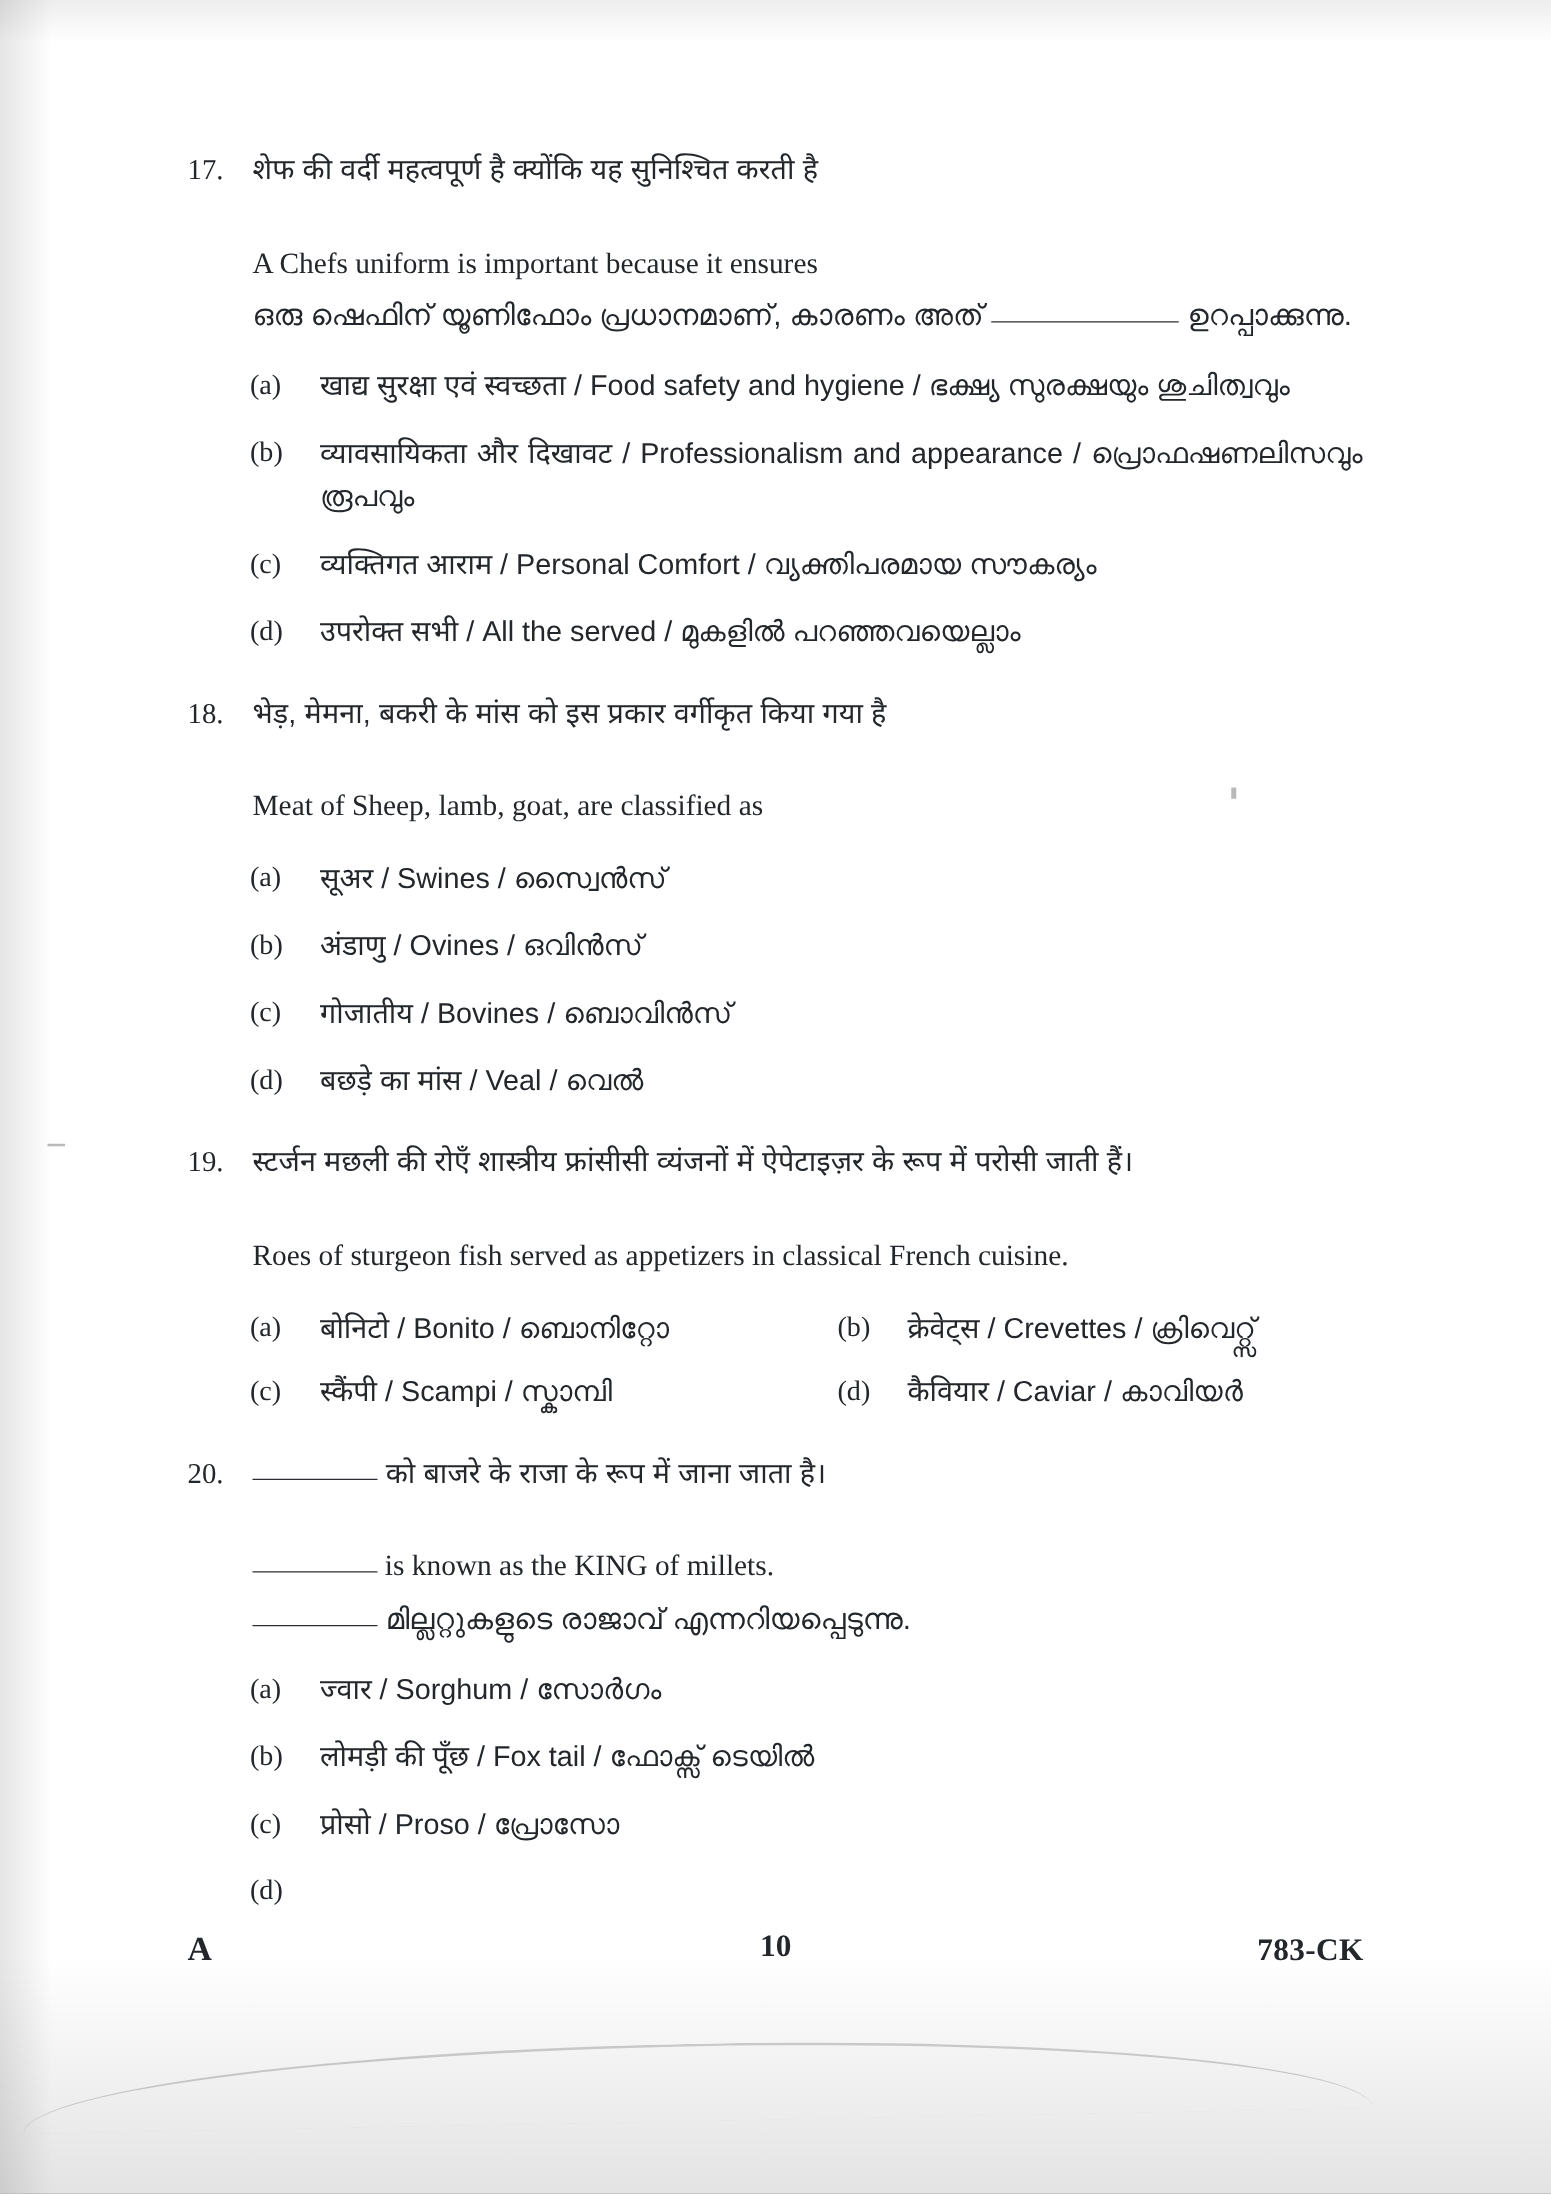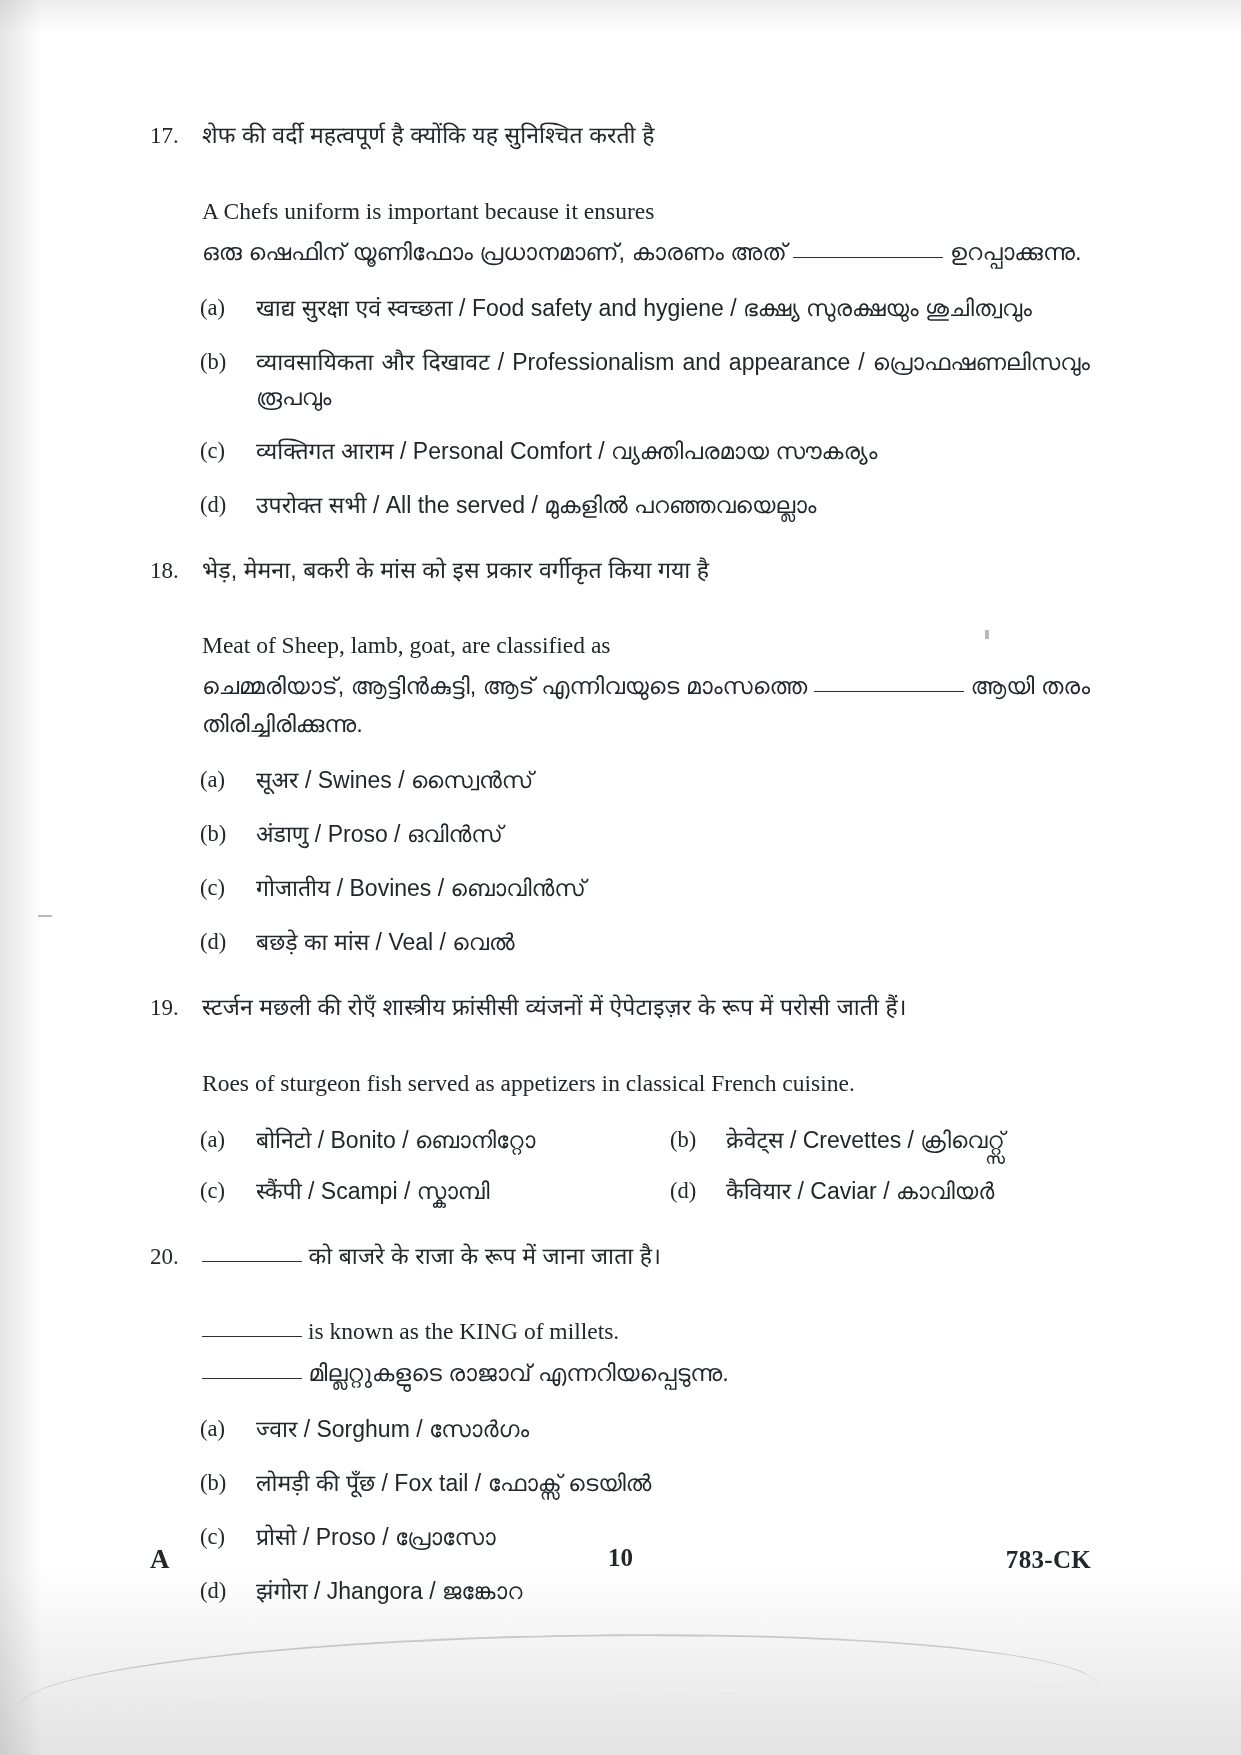--- a/index.html
+++ b/index.html
@@ -227,35 +227,30 @@
         </div>
       </div>
     </div>
 
     <div class="q-block">
       <div class="q-head">
         <div class="q-num">18.</div>
         <div class="q-body">
           <div class="line-hi">भेड़, मेमना, बकरी के मांस को इस प्रकार वर्गीकृत किया गया है</div>
           <div class="line-en">Meat of Sheep, lamb, goat, are classified as</div>
-          <div class="line-ml justify-ml">
-            <span>ചെമ്മരിയാട്, ആട്ടിൻകുട്ടി, ആട് എന്നിവയുടെ മാംസത്തെ</span>
-            <span class="blank blank-lg"></span>
-            <span>ആയി തരം തിരിച്ചിരിക്കുന്നു.</span>
-          </div>
         </div>
       </div>
       <div class="options">
         <div class="opt">
           <div class="opt-label">(a)</div>
           <div class="opt-text">सूअर / Swines / സ്വൈൻസ്</div>
         </div>
         <div class="opt">
           <div class="opt-label">(b)</div>
-          <div class="opt-text">अंडाणु / Proso / ഒവിൻസ്</div>
+          <div class="opt-text">अंडाणु / Ovines / ഒവിൻസ്</div>
         </div>
         <div class="opt">
           <div class="opt-label">(c)</div>
           <div class="opt-text">गोजातीय / Bovines / ബൊവിൻസ്</div>
         </div>
         <div class="opt">
           <div class="opt-label">(d)</div>
           <div class="opt-text">बछड़े का मांस / Veal / വെൽ</div>
         </div>
       </div>
@@ -319,21 +314,20 @@
         <div class="opt">
           <div class="opt-label">(b)</div>
           <div class="opt-text">लोमड़ी की पूँछ / Fox tail / ഫോക്സ് ടെയിൽ</div>
         </div>
         <div class="opt">
           <div class="opt-label">(c)</div>
           <div class="opt-text">प्रोसो / Proso / പ്രോസോ</div>
         </div>
         <div class="opt">
           <div class="opt-label">(d)</div>
-          <div class="opt-text">झंगोरा / Jhangora / ജങ്കോറ</div>
         </div>
       </div>
     </div>
 
   </div>
 
   <div class="footer">
     <div class="footer-left">A</div>
     <div class="footer-center">10</div>
     <div class="footer-right">783-CK</div>

